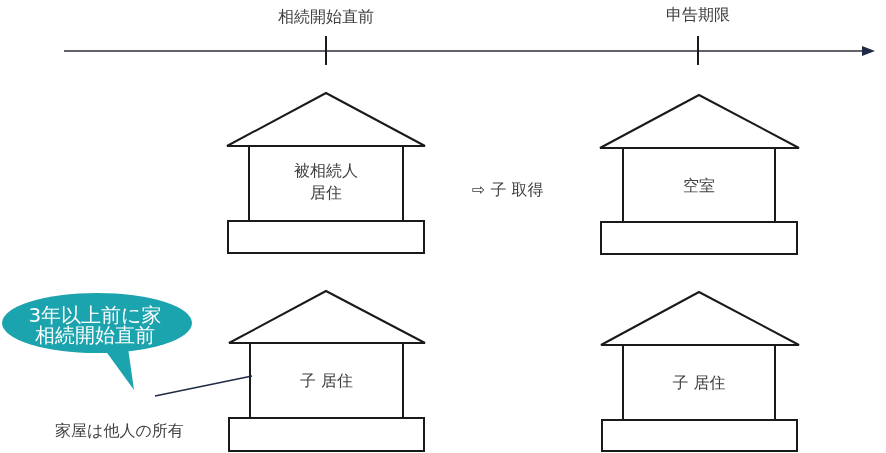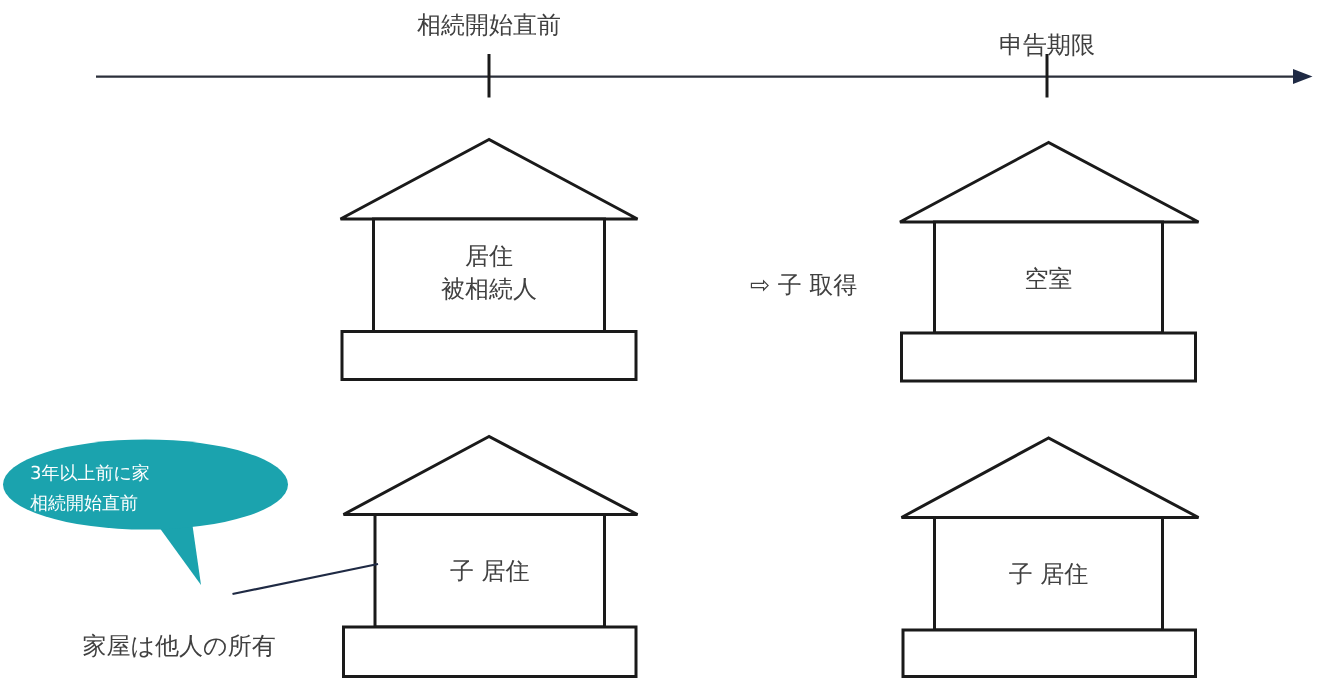--- a/index.html
+++ b/index.html
@@ -2,22 +2,22 @@
 <html><head>
 <meta charset="utf-8">
 <style>
   html, body { margin: 0; padding: 0; background: #ffffff; }
   body { width: 886px; height: 453px; position: relative; overflow: hidden;
          font-family: "DejaVu Sans", "Liberation Sans", sans-serif; color: #404040; }
   svg.canvas { position: absolute; left: 0; top: 0; }
   .lbl { position: absolute; font-size: 16px; white-space: nowrap; color: #404040; line-height: 20px; }
   .center { transform: translateX(-50%); }
   .house-text { position: absolute; text-align: center; font-size: 16px; line-height: 22px; color: #404040; }
-  .bubble-text { position: absolute; left: 20px; top: 305px; width: 150px; text-align: left;
-                 font-size: 12px; line-height: 20px; color: #ffffff; }
+  .bubble-text { position: absolute; left: 20px; top: 305px; width: 150px; text-align: center;
+                 font-size: 20px; line-height: 20px; color: #ffffff; }
 </style>
 </head>
 <body>
 
 <svg class="canvas" width="886" height="453" viewBox="0 0 886 453">
 
   <g>
     <line x1="64" y1="51" x2="864" y2="51" stroke="#2b2f3a" stroke-width="1.5"></line>
     <polygon points="862,46 875,51 862,56" fill="#1f2a44"></polygon>
     <line x1="326" y1="36" x2="326" y2="65" stroke="#1a1a1a" stroke-width="2"></line>
@@ -50,36 +50,36 @@
 
   <g>
     <path d="M 105 350 L 134 390 L 128 348 Z" fill="#1ba3ae"></path>
     <ellipse cx="97" cy="323" rx="95" ry="30" fill="#1ba3ae"></ellipse>
   </g>
 
   <line x1="155" y1="396" x2="252" y2="376" stroke="#1f2a44" stroke-width="1.5"></line>
 </svg>
 
 <div class="lbl center" style="left:326px; top:7px;">相続開始直前</div>
-<div class="lbl center" style="left:698px; top:20px;">申告期限</div>
+<div class="lbl center" style="left:698px; top:5px;">申告期限</div>
 
 <div class="house-text" style="left:249px; top:160px; width:154px;">
+  <div>被相続人</div>
   <div>居住</div>
-  <div>被相続人</div>
 </div>
 <div class="house-text" style="left:623px; top:175px; width:152px;">
   <div>空室</div>
 </div>
 <div class="house-text" style="left:250px; top:370px; width:153px;">
   <div>子 居住</div>
 </div>
 <div class="house-text" style="left:623px; top:372px; width:152px;">
   <div>子 居住</div>
 </div>
 
-<div class="lbl" style="left:500px; top:180px;">⇨ 子 取得</div>
+<div class="lbl" style="left:472px; top:180px;">⇨ 子 取得</div>
 
 <div class="bubble-text">
   <div>3年以上前に家</div>
   <div>相続開始直前</div>
 </div>
 
 <div class="lbl" style="left:55px; top:421px;">家屋は他人の所有</div>
 
 </body></html>

